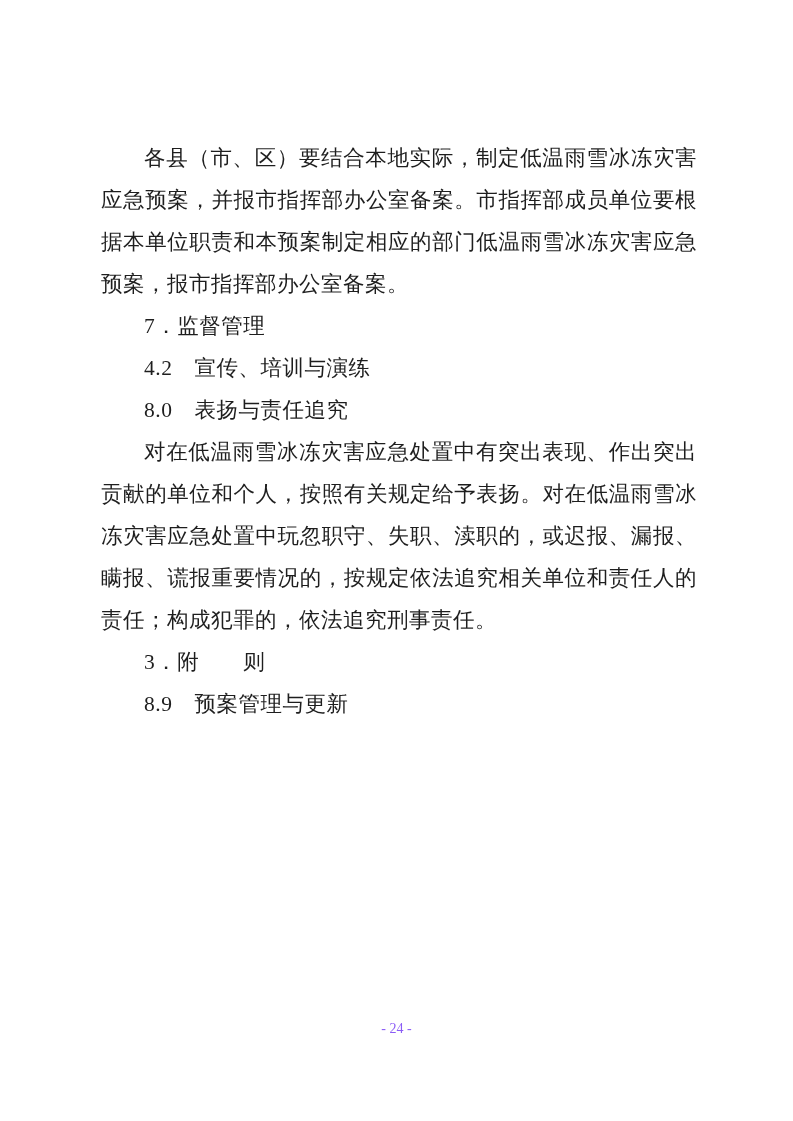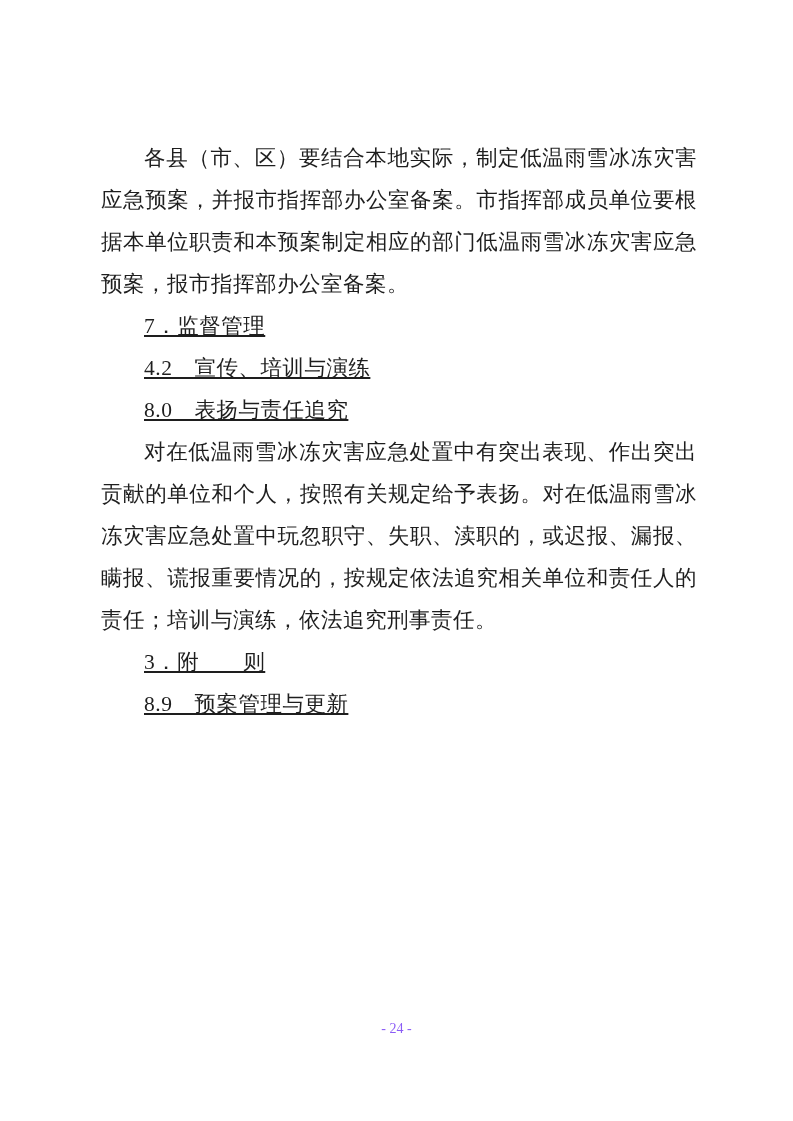--- a/index.html
+++ b/index.html
@@ -26,21 +26,20 @@
     margin: 0;
     font-size: 21.5px;
     line-height: 42px;
     text-indent: 2em;
     text-align: justify;
     letter-spacing: 0.5px;
     word-break: break-all;
   }
   .content p.heading {
     text-align: left;
-    text-decoration: underline;
   }
   .footer {
     position: absolute;
     left: 0;
     top: 1019px;
     width: 100%;
     text-align: center;
     font-size: 14px;
     line-height: 20px;
     color: #8b5cf6;
@@ -49,21 +48,21 @@
 </style>
 </head>
 <body>
 
 <div class="page">
   <div class="content">
     <p class="body">各县（市、区）要结合本地实际，制定低温雨雪冰冻灾害应急预案，并报市指挥部办公室备案。市指挥部成员单位要根据本单位职责和本预案制定相应的部门低温雨雪冰冻灾害应急预案，报市指挥部办公室备案。</p>
     <p class="heading">7．监督管理</p>
     <p class="heading">4.2　宣传、培训与演练</p>
     <p class="heading">8.0　表扬与责任追究</p>
-    <p class="body">对在低温雨雪冰冻灾害应急处置中有突出表现、作出突出贡献的单位和个人，按照有关规定给予表扬。对在低温雨雪冰冻灾害应急处置中玩忽职守、失职、渎职的，或迟报、漏报、瞒报、谎报重要情况的，按规定依法追究相关单位和责任人的责任；培训与演练，依法追究刑事责任。</p>
+    <p class="body">对在低温雨雪冰冻灾害应急处置中有突出表现、作出突出贡献的单位和个人，按照有关规定给予表扬。对在低温雨雪冰冻灾害应急处置中玩忽职守、失职、渎职的，或迟报、漏报、瞒报、谎报重要情况的，按规定依法追究相关单位和责任人的责任；构成犯罪的，依法追究刑事责任。</p>
     <p class="heading">3．附　　则</p>
     <p class="heading">8.9　预案管理与更新</p>
   </div>
 
   <div class="footer">
     <span>- 24 -</span>
   </div>
 </div>
 
 </body></html>

